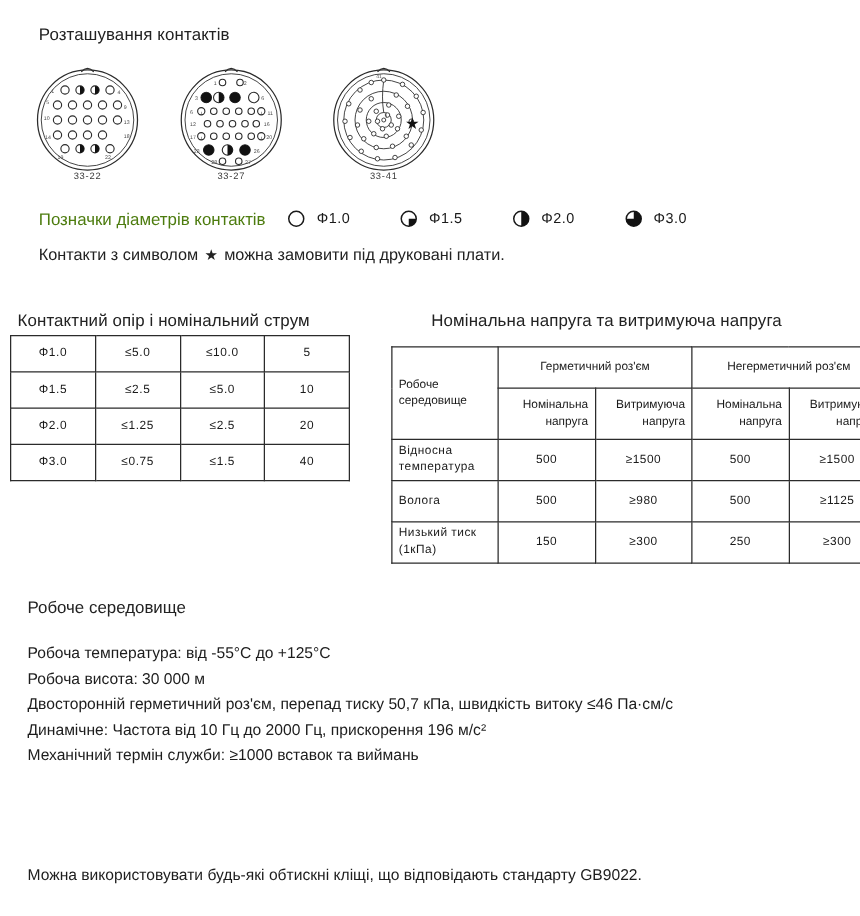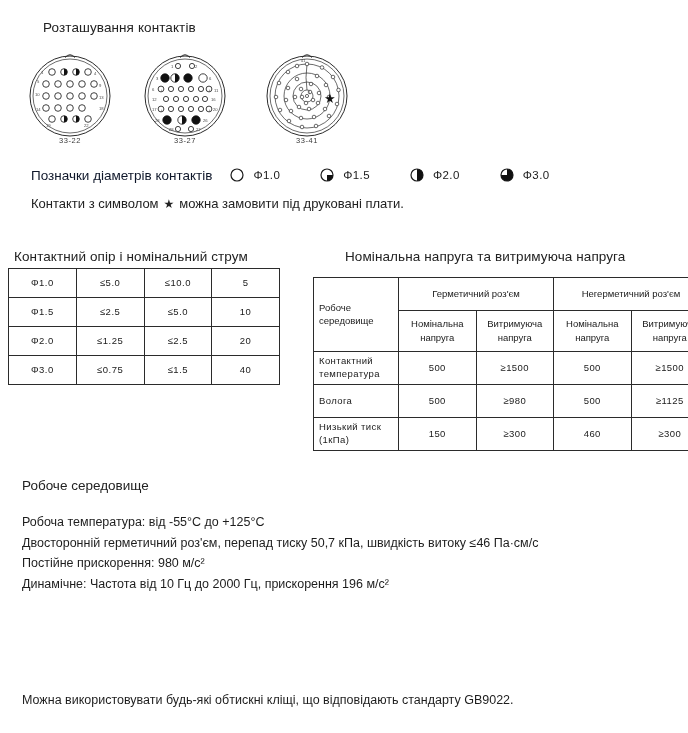--- a/index.html
+++ b/index.html
@@ -8,21 +8,21 @@
     background: #ffffff;
   }
   body {
     width: 688px;
     height: 733px;
     position: relative;
     font-family: "Liberation Sans", sans-serif;
     color: #1a1a1a;
     overflow: hidden;
   }
-  .abs { position: absolute; margin-left: 12px; }
+  .abs { position: absolute; }
 
   
   .sec-title {
     font-size: 13.5px;
     color: #222;
     letter-spacing: .1px;
     white-space: nowrap;
   }
 
   
@@ -63,21 +63,21 @@
   .legend-row {
     position: absolute;
     left: 31px;
     top: 165px;
     display: flex;
     align-items: center;
     height: 20px;
   }
   .legend-lead {
     font-size: 13.5px;
-    color: #0f172a;
+    color: #4d7c0f;
     white-space: nowrap;
   }
   .legend-items {
     display: flex;
     align-items: center;
     margin-left: 18px;
   }
   .legend-item {
     display: flex;
     align-items: center;
@@ -159,21 +159,21 @@
     left: 313px;
     top: 277px;
     width: 362px;
   }
   .t-right td { text-align: center; }
   .t-right td.lbl {
     text-align: left;
     line-height: 1.35;
   }
   .t-right .h1 td { height: 26px; }
-  .t-right .h2 td { height: 34px; text-align: center; }
+  .t-right .h2 td { height: 34px; text-align: right; }
   .t-right .dat td { height: 26px; letter-spacing: .4px; }
 
   
   .env-title {
     position: absolute;
     left: 22px;
     top: 478px;
     font-size: 13.5px;
     color: #222;
   }
@@ -475,44 +475,45 @@
     <td colspan="2" style="width:144px">Герметичний роз'єм</td>
     <td colspan="2" style="width:144px">Негерметичний роз'єм</td>
   </tr>
   <tr class="h2">
     <td style="width:72px">Номінальна напруга</td>
     <td style="width:72px">Витримуюча напруга</td>
     <td style="width:72px">Номінальна напруга</td>
     <td style="width:72px">Витримуюча напруга</td>
   </tr>
   <tr class="dat">
-    <td class="lbl">Контактний температура</td>
+    <td class="lbl">Відносна температура</td>
     <td>500</td>
     <td>≥1500</td>
     <td>500</td>
     <td>≥1500</td>
   </tr>
   <tr class="dat">
     <td class="lbl">Волога</td>
     <td>500</td>
     <td>≥980</td>
     <td>500</td>
     <td>≥1125</td>
   </tr>
   <tr class="dat">
     <td class="lbl">Низький тиск (1кПа)</td>
     <td>150</td>
     <td>≥300</td>
-    <td>460</td>
+    <td>250</td>
     <td>≥300</td>
   </tr>
 </tbody>
   </table>
 
 <div class="env-title">Робоче середовище</div>
 <div class="env-list">
   <div>Робоча температура: від -55°C до +125°C</div>
+  <div>Робоча висота: 30 000 м</div>
   <div>Двосторонній герметичний роз'єм, перепад тиску 50,7 кПа, швидкість витоку ≤46 Па·см/с</div>
-  <div>Постійне прискорення: 980 м/с²</div>
   <div>Динамічне: Частота від 10 Гц до 2000 Гц, прискорення 196 м/с²</div>
+  <div>Механічний термін служби: ≥1000 вставок та виймань</div>
 </div>
 
 <div class="footer-note">Можна використовувати будь-які обтискні кліщі, що відповідають стандарту GB9022.</div>
 
 </body></html>

